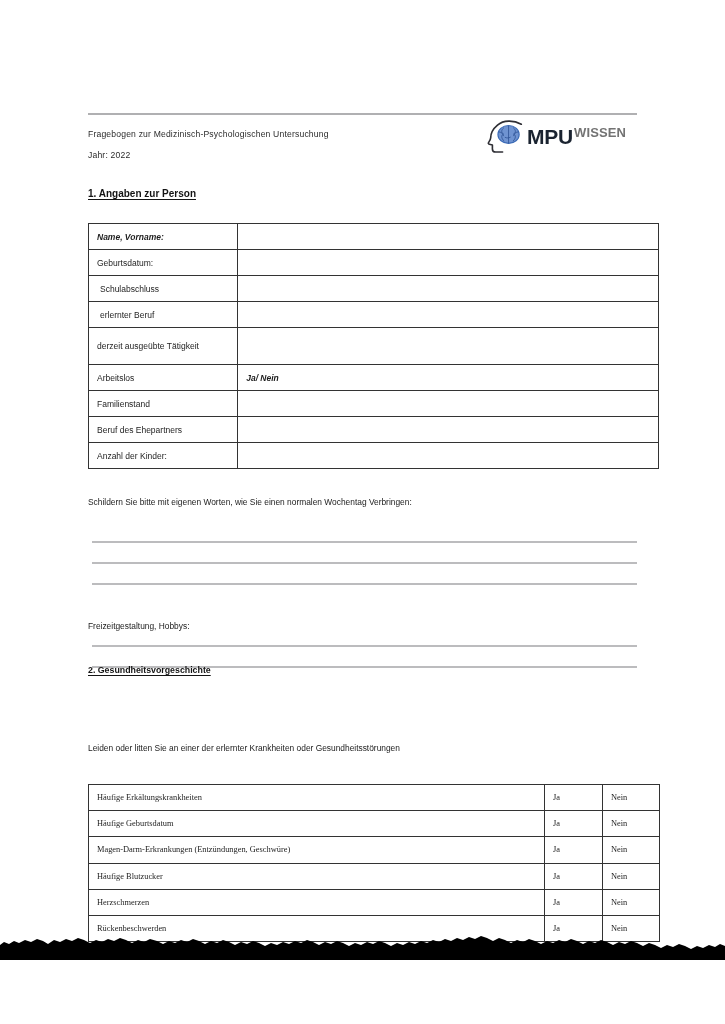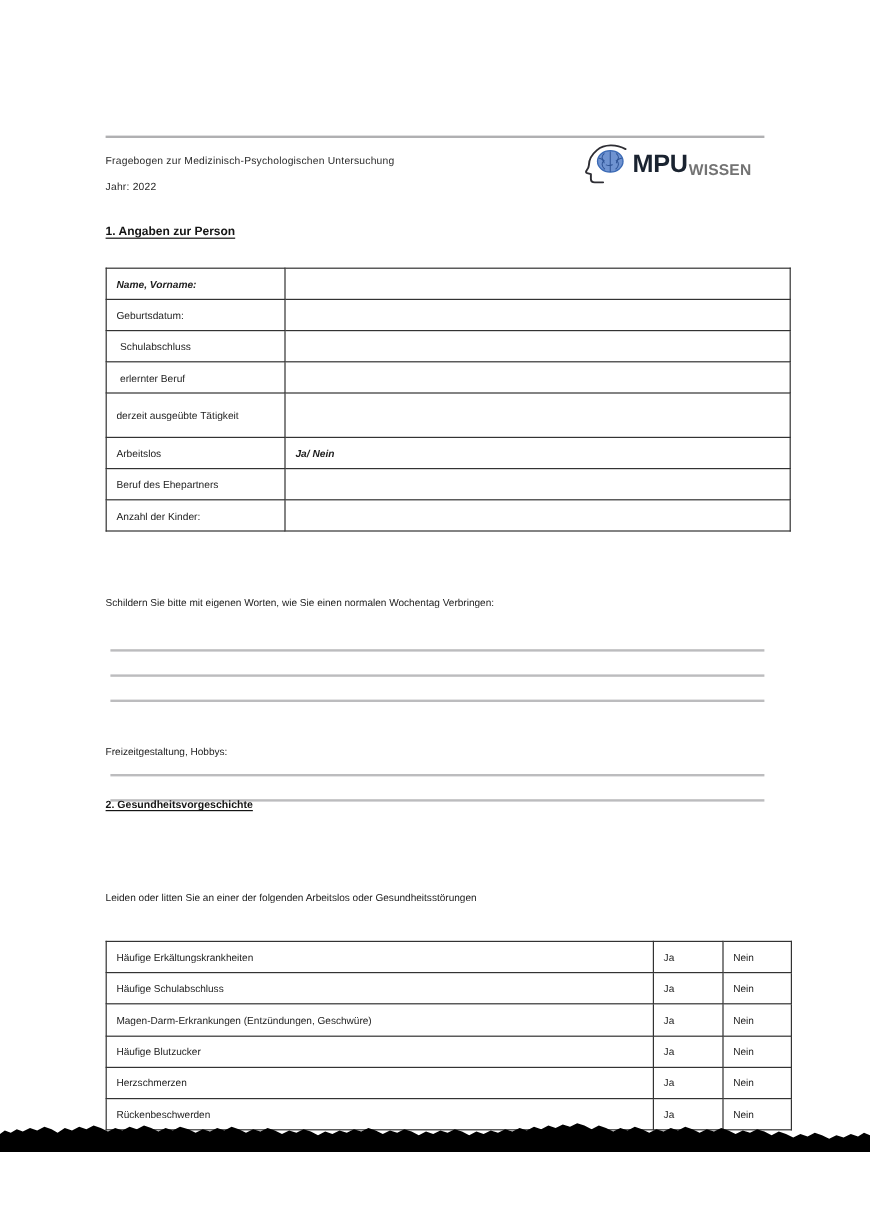--- a/index.html
+++ b/index.html
@@ -57,21 +57,21 @@
     display: flex;
     align-items: center;
   }
   .logo-mark {
     width: 38px;
     height: 34px;
     flex: 0 0 38px;
   }
   .logo-words {
     display: flex;
-    align-items: flex-end;
+    align-items: flex-start;
     margin-left: 2px;
   }
   .logo-mpu {
     font-size: 21px;
     font-weight: bold;
     color: #1a2330;
     letter-spacing: -0.01em;
   }
   .logo-wissen {
     font-size: 13px;
@@ -158,20 +158,21 @@
   }
 
   
   .illness-table {
     position: absolute;
     left: 88px;
     top: 764px;
     width: 571px;
     border-collapse: collapse;
     table-layout: fixed;
+    font-family: Liberation Serif, serif;
   }
   .illness-table td {
     border: 1.1px solid #333;
     height: 26.2px;
     padding: 3px 0 3px 8px;
     font-size: 8.4px;
     color: #1d1d1d;
     vertical-align: middle;
   }
   .illness-table td.cond { width: 456px; }
@@ -261,20 +262,24 @@
         <td class="label">derzeit ausgeübte Tätigkeit</td>
         <td class="value"></td>
       </tr>
       <tr>
         <td class="label">Arbeitslos</td>
         <td class="value">
           <span class="yesno">Ja</span><span class="yesno sep">/ Nein</span>
         </td>
       </tr>
       <tr>
+        <td class="label">Familienstand</td>
+        <td class="value"></td>
+      </tr>
+      <tr>
         <td class="label">Beruf des Ehepartners</td>
         <td class="value"></td>
       </tr>
       <tr>
         <td class="label">Anzahl der Kinder:</td>
         <td class="value"></td>
       </tr>
     </tbody>
   </table>
 
@@ -284,31 +289,31 @@
   <div class="rule-line" style="top:542px;"></div>
   <div class="rule-line" style="top:563px;"></div>
 
   <div class="prompt" id="prompt-hobbies">Freizeitgestaltung, Hobbys:</div>
 
   <div class="rule-line" style="top:625px;"></div>
   <div class="rule-line" style="top:646px;"></div>
 
   <div class="section-heading" id="heading-health">2. Gesundheitsvorgeschichte</div>
 
-  <div id="health-intro">Leiden oder litten Sie an einer der folgenden Arbeitslos oder Gesundheitsstörungen</div>
+  <div id="health-intro">Leiden oder litten Sie an einer der erlernter Krankheiten oder Gesundheitsstörungen</div>
 
   <table class="illness-table">
     <tbody>
       <tr>
         <td class="cond">Häufige Erkältungskrankheiten</td>
         <td class="yes">Ja</td>
         <td class="no">Nein</td>
       </tr>
       <tr>
-        <td class="cond">Häufige Schulabschluss</td>
+        <td class="cond">Häufige Geburtsdatum</td>
         <td class="yes">Ja</td>
         <td class="no">Nein</td>
       </tr>
       <tr>
         <td class="cond">Magen-Darm-Erkrankungen (Entzündungen, Geschwüre)</td>
         <td class="yes">Ja</td>
         <td class="no">Nein</td>
       </tr>
       <tr>
         <td class="cond">Häufige Blutzucker</td>

